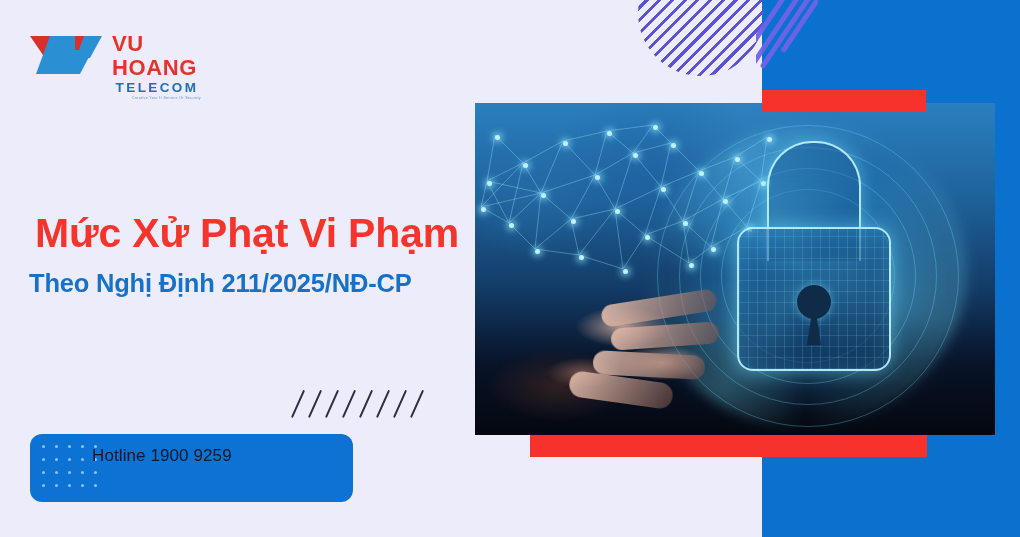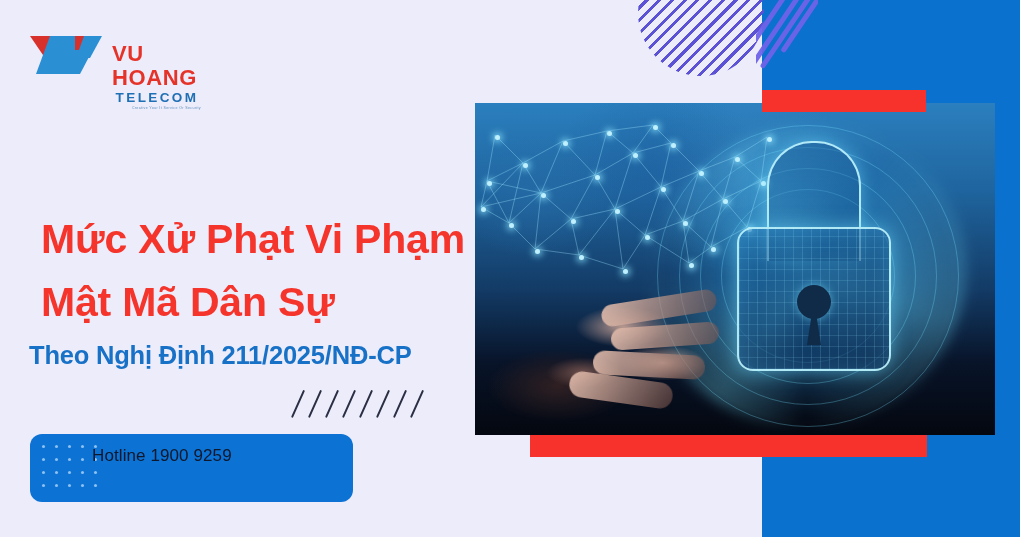--- a/index.html
+++ b/index.html
@@ -36,35 +36,35 @@
       #5b52d6 0px,#5b52d6 3px,
       rgba(255,255,255,0) 3px,rgba(255,255,255,0) 9px);
   }
 
   
   .logo{position:absolute;left:28px;top:28px;width:175px;height:58px;}
   .logo svg{display:block;}
   .logo-text{position:absolute;left:84px;top:4px;}
   .logo-vuhoang{
     font-size:22px;font-weight:bold;letter-spacing:.6px;color:#e63329;
-    line-height:24px;font-family:"Liberation Sans", sans-serif;margin-top:10px;
+    line-height:24px;font-family:"Liberation Sans", sans-serif;
   }
   .logo-telecom{
     margin-top:1px;font-size:13.5px;font-weight:bold;letter-spacing:2.4px;
     color:#1f6fb5;line-height:14px;text-align:center;padding-right:1px;
   }
   .logo-tagline{
     font-size:3.6px;letter-spacing:.35px;color:#5b8fbd;line-height:5px;
     text-align:right;padding-right:2px;margin-top:1px;
   }
 
   
   .headline{position:absolute;left:29px;top:202px;width:460px;}
   .headline h1{
-    margin:12px;color:#f5342b;font-size:41px;line-height:51px;font-weight:bold;
+    margin:6px;color:#f5342b;font-size:41px;line-height:51px;font-weight:bold;
     letter-spacing:-.2px;font-family:"Liberation Sans", sans-serif;
   }
   .headline .sub{
     margin-top:9px;color:#1771c6;font-size:25.5px;line-height:30px;font-weight:bold;
     letter-spacing:-.2px;
   }
 
   
   .slashes{position:absolute;left:297px;top:389px;width:135px;height:30px;}
   .slashes i{
@@ -202,21 +202,20 @@
     </svg>
     <div class="logo-text">
       <div class="logo-vuhoang">VU HOANG</div>
       <div class="logo-telecom">TELECOM</div>
       <div class="logo-tagline">Creative Your It Service Or Security</div>
     </div>
   </div>
 
   <div class="headline">
     <h1>Mức Xử Phạt Vi Phạm</h1>
-    <h1>Mật Mã Dân Sự</h1>
     <div class="sub">Theo Nghị Định 211/2025/NĐ-CP</div>
   </div>
 
   <div class="slashes" id="slashes">
       <i style="left: 0px;"></i>
       <i style="left: 17px;"></i>
       <i style="left: 34px;"></i>
       <i style="left: 51px;"></i>
       <i style="left: 68px;"></i>
       <i style="left: 85px;"></i>

